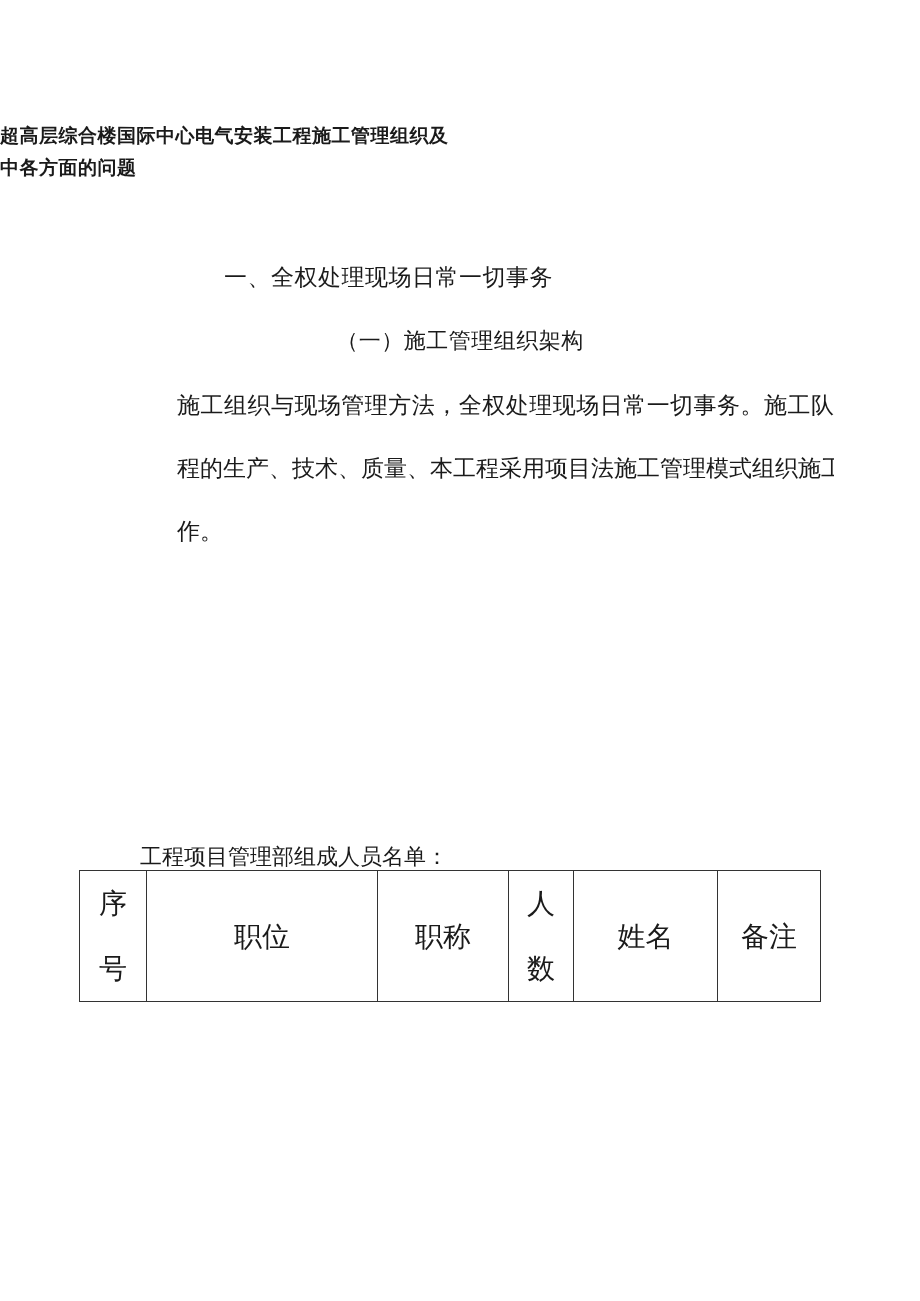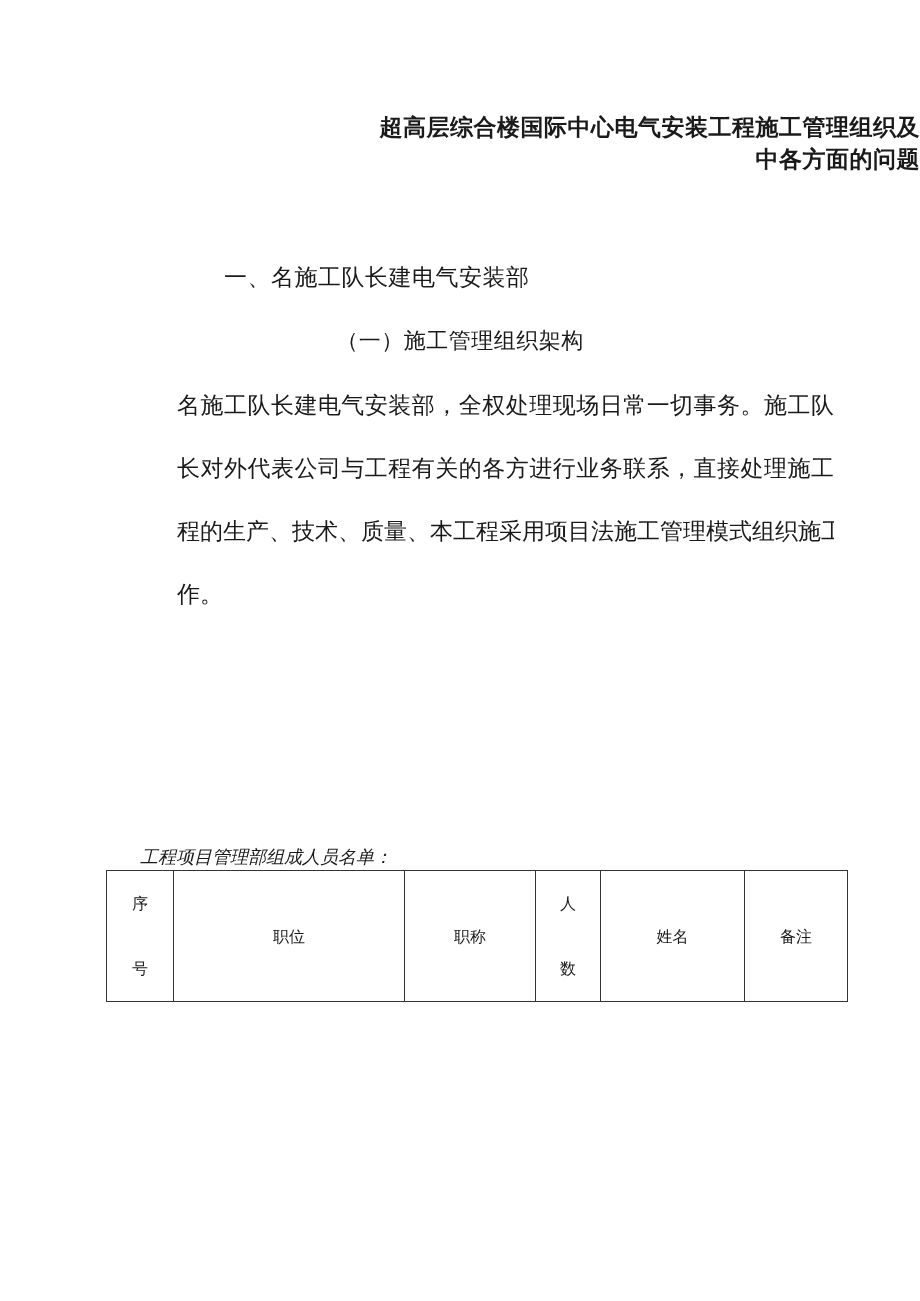--- a/index.html
+++ b/index.html
@@ -14,24 +14,24 @@
     background: #ffffff;
     overflow: hidden;
     font-family: "Liberation Serif", "DejaVu Serif", serif;
     color: #1a1a1a;
   }
 
   
   .doc-title {
     position: absolute;
     left: 0;
-    top: 112px;
+    top: 120px;
     width: 920px;
-    text-align: right;
-    font-size: 23px;
+    text-align: left;
+    font-size: 19px;
     font-weight: bold;
     line-height: 32px;
     letter-spacing: 0.5px;
   }
 
   
   .section-heading {
     position: absolute;
     left: 224px;
     top: 266px;
@@ -75,36 +75,35 @@
   .para-line.last {
     text-align: left;
     text-align-last: left;
   }
 
   
   .table-caption {
     position: absolute;
     left: 140px;
     top: 845px;
-    font-size: 18px;
+    font-size: 22px;
     line-height: 24px;
     white-space: nowrap;
-    font-style: italic;
   }
 
   
   .personnel-table {
     position: absolute;
-    left: 106px;
+    left: 79px;
     top: 870px;
     width: 741px;
     height: 131px;
     border-collapse: collapse;
     table-layout: fixed;
-    font-size: 16px;
+    font-size: 28px;
   }
   .personnel-table th {
     border: 1px solid #333333;
     font-weight: normal;
     text-align: center;
     vertical-align: middle;
     line-height: 65px;
     padding: 0;
     overflow: hidden;
   }
@@ -118,27 +117,26 @@
 </head>
 <body>
 
 <div class="page">
 
   <div class="doc-title">
     <div>超高层综合楼国际中心电气安装工程施工管理组织及</div>
     <div>中各方面的问题</div>
   </div>
 
-  <div class="section-heading">一、名施工队长建电气安装部</div>
+  <div class="section-heading">一、全权处理现场日常一切事务</div>
 
   <div class="subsection-heading">（一）施工管理组织架构</div>
 
   <div class="body-paragraph">
-    <div class="para-line">名施工队长建电气安装部，全权处理现场日常一切事务。施工队</div>
-    <div class="para-line">长对外代表公司与工程有关的各方进行业务联系，直接处理施工</div>
+    <div class="para-line">施工组织与现场管理方法，全权处理现场日常一切事务。施工队</div>
     <div class="para-line">程的生产、技术、质量、本工程采用项目法施工管理模式组织施工</div>
     <div class="para-line last">作。</div>
   </div>
 
   <div class="table-caption">工程项目管理部组成人员名单：</div>
 
   <table class="personnel-table">
     <colgroup>
       <col style="width:67px">
       <col style="width:231px">

